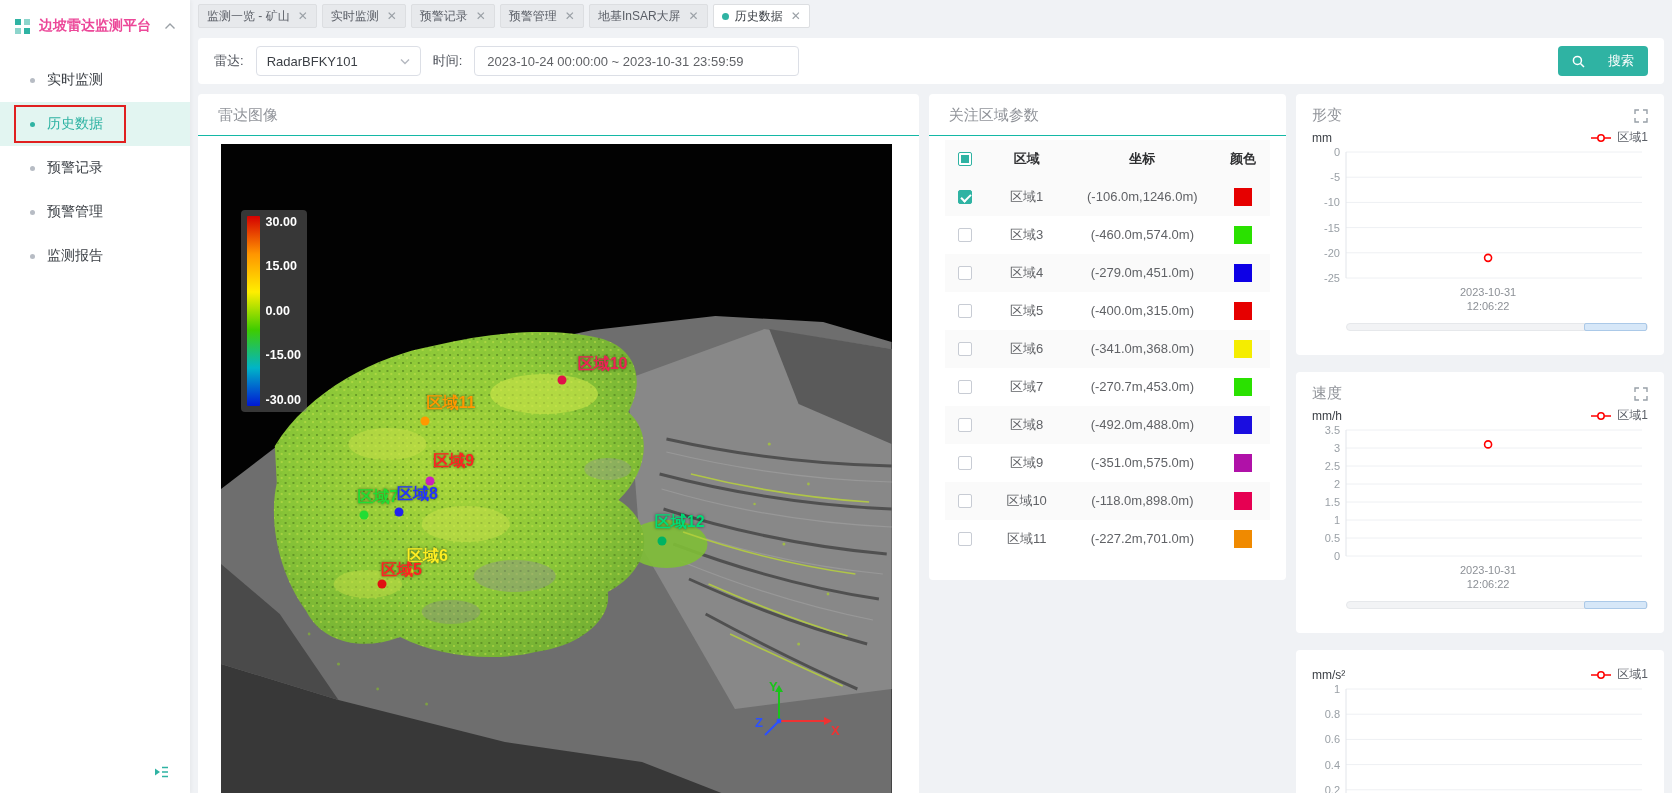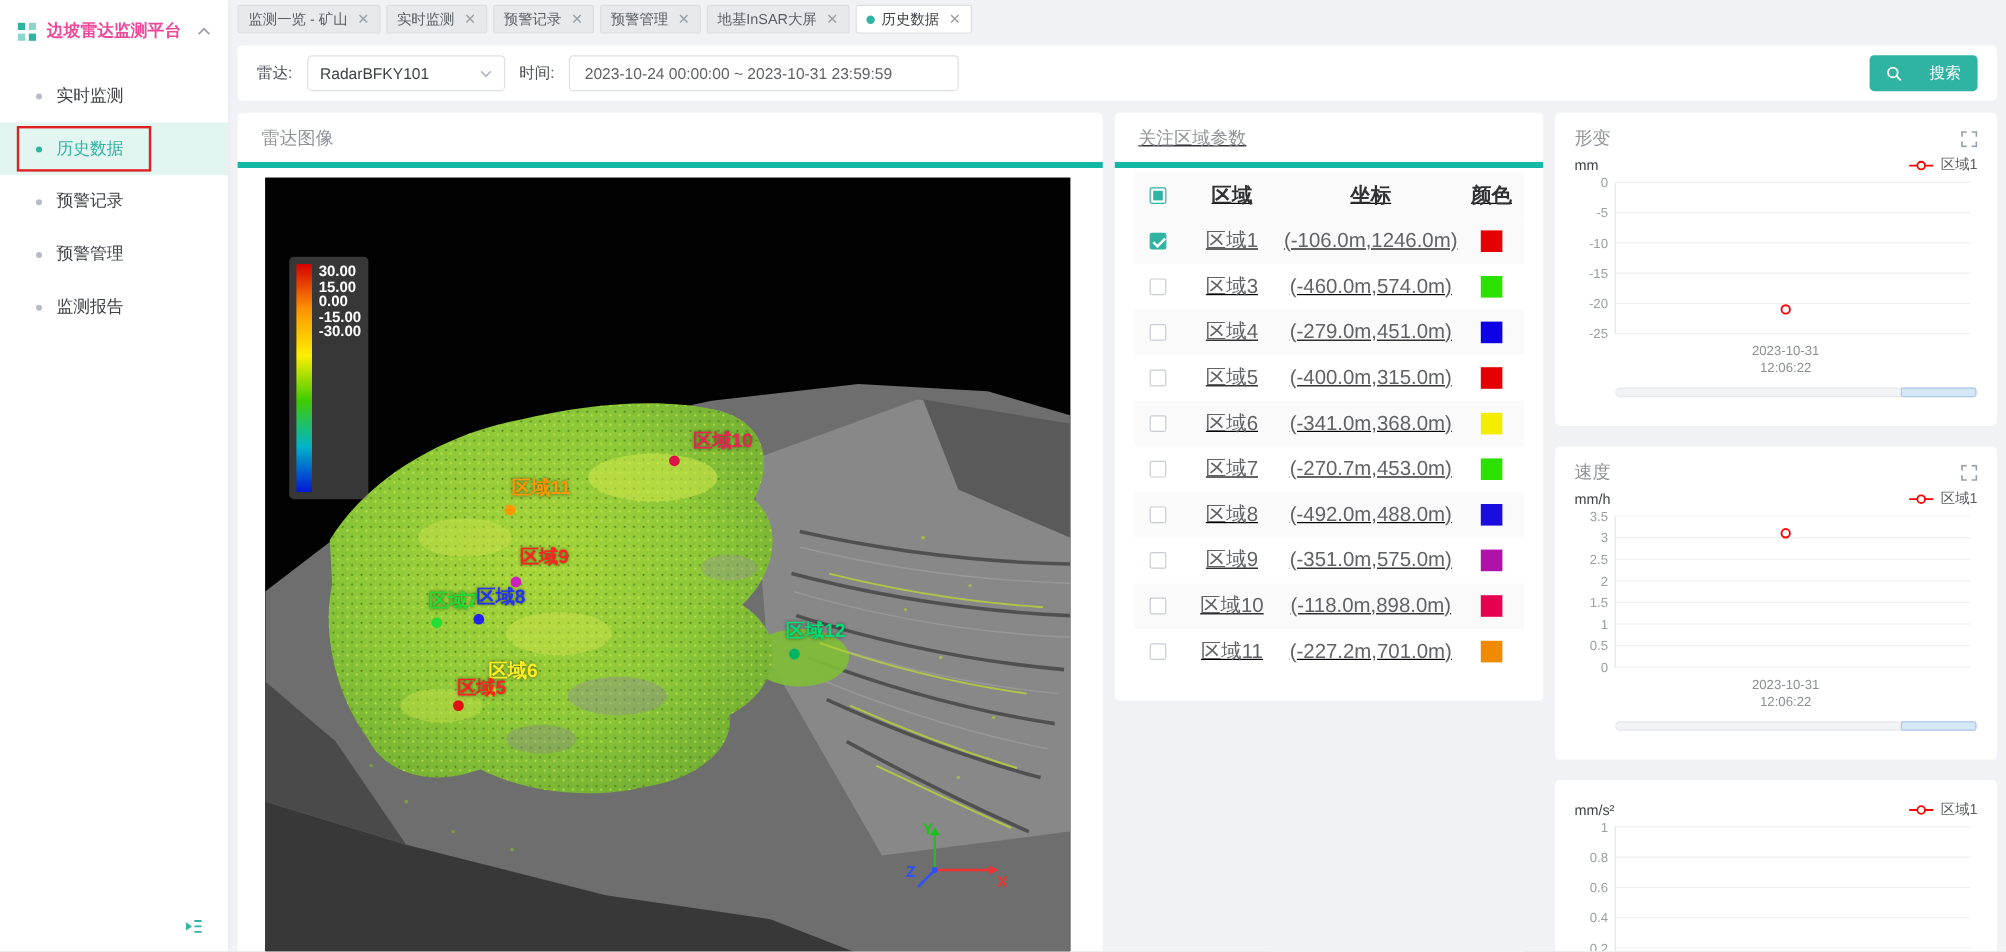--- a/index.html
+++ b/index.html
@@ -30,40 +30,40 @@
 
   .content { flex:1; overflow:hidden; }
   .filter-card { margin:8px 8px 0 8px; background:#fff; border-radius:4px; height:46px; display:flex; align-items:center; padding:0 16px; gap:12px; }
   .f-label { font-size:13px; color:#4a4e57; }
   .select { width:165px; height:30px; border:1px solid #dcdfe6; border-radius:4px; padding:0 10px; display:flex; align-items:center; justify-content:space-between; font-size:13px; color:#3c4046; cursor:pointer; background:#fff; }
   .inputbox { width:325px; height:30px; border:1px solid #dcdfe6; border-radius:4px; padding:0 12px; display:flex; align-items:center; font-size:13px; color:#606266; background:#fff; cursor:text; white-space:nowrap; }
   .search-btn { margin-left:auto; background:#2fb3a3; color:#fff; border:none; height:30px; padding:0 14px; border-radius:4px; display:flex; align-items:center; gap:23px; font-size:13px; cursor:pointer; font-family:inherit; }
 
   .panels { display:flex; gap:10px; padding:10px 8px 0 8px; align-items:flex-start; }
   .panel { background:#fff; border-radius:4px; }
-  .panel > header { padding:12px 20px 10px; border-bottom:5px solid #14b8a6; }
+  .panel > header { padding:12px 20px 10px; border-bottom:1px solid #14b8a6; }
   .p-title { font-size:15px; color:#909399; }
 
   
   .radar-panel { width:734px; height:880px; }
   .radar-image { margin:8px 27px 20px 23px; height:660px; position:relative; background:#000; overflow:hidden; }
   .radar-image svg.terrain { display:block; width:100%; height:100%; }
   .color-legend { position:absolute; left:20px; top:66px; width:66px; height:202px; background:rgba(120,120,120,.45); border-radius:4px; padding:6px 6px; display:flex; gap:6px; }
   .cl-bar { width:15px; height:100%; border-radius:1px; }
-  .cl-labels { flex:1; display:flex; flex-direction:column; justify-content:flex-start; }
+  .cl-labels { flex:1; display:flex; flex-direction:column; justify-content:space-between; }
   .cl-labels div { color:#fff; font-size:12.5px; font-weight:bold; line-height:1; }
   .region-layer { position:absolute; inset:0; }
   .region-label { position:absolute; transform:translate(-50%,-50%); font-weight:bold; font-size:16px; white-space:nowrap; text-shadow:0 0 3px rgba(0,0,0,.55); }
   .region-dot { position:absolute; width:9px; height:9px; border-radius:50%; transform:translate(-50%,-50%); }
   .axes { position:absolute; left:79%; top:81%; }
 
   
-  .area-panel { width:364px; padding-bottom:18px;text-decoration:underline; }
+  .area-panel { width:364px; padding-bottom:18px; }
   .atable { margin:4px 16px 4px; }
-  .arow { display:grid; grid-template-columns:40px 84px 1fr 54px; align-items:center; min-height:38px; font-size:17px; color:#606266; }
+  .arow { display:grid; grid-template-columns:40px 84px 1fr 54px; align-items:center; min-height:38px; font-size:13px; color:#606266; }
   .arow.head { background:#fafafa; height:36px; font-weight:bold; color:#303133; }
   .arow:nth-child(odd):not(.head) { background:#fff; }
   .arow:nth-child(even):not(.head) { background:#fafafa; }
   .acell { text-align:center; line-height:1.35; padding:4px 0; }
   .cbwrap { display:flex; justify-content:center; }
   .cb { width:14px; height:14px; border:1px solid #c8ccd4; border-radius:2px; background:#fff; position:relative; cursor:pointer; }
   .cb.checked { background:#2fb3a3; border-color:#2fb3a3; }
   .cb.checked::after { content:''; position:absolute; left:4px; top:1px; width:4px; height:8px; border:solid #fff; border-width:0 2px 2px 0; transform:rotate(45deg); }
   .cb.indet { border-color:#2fb3a3; }
   .cb.indet::after { content:''; position:absolute; inset:2px; background:#2fb3a3; }

